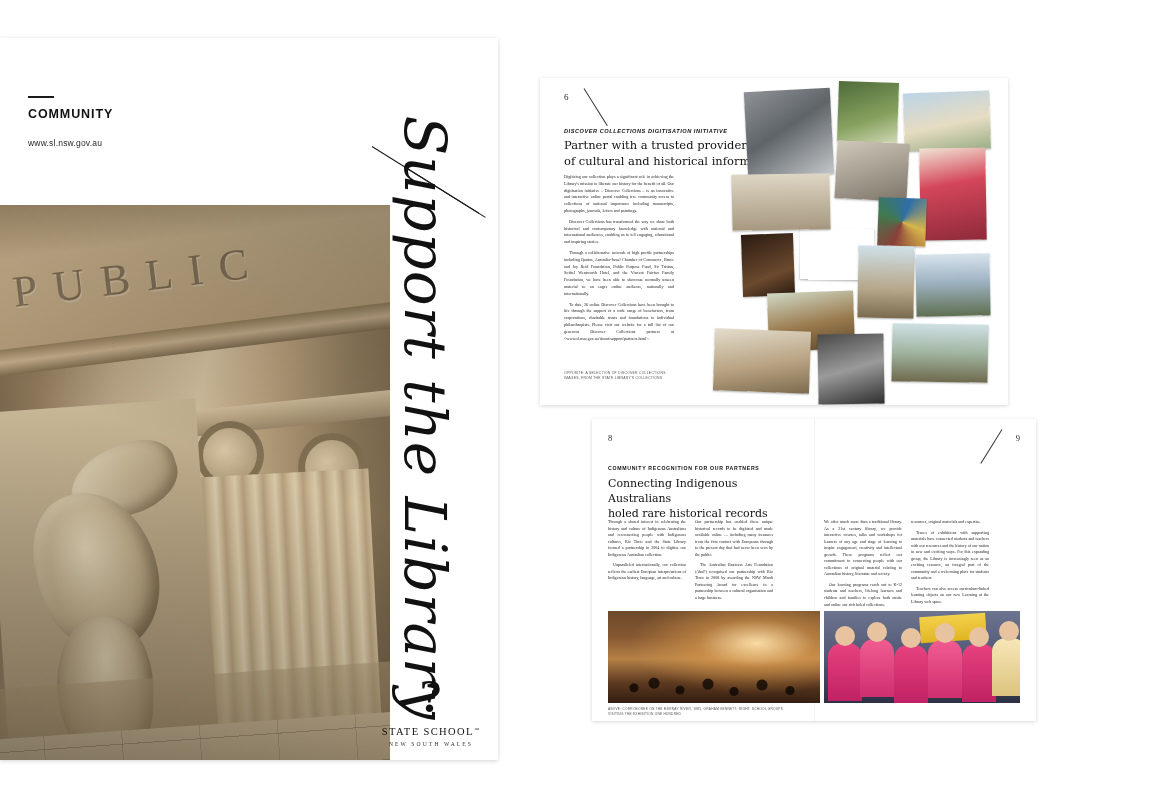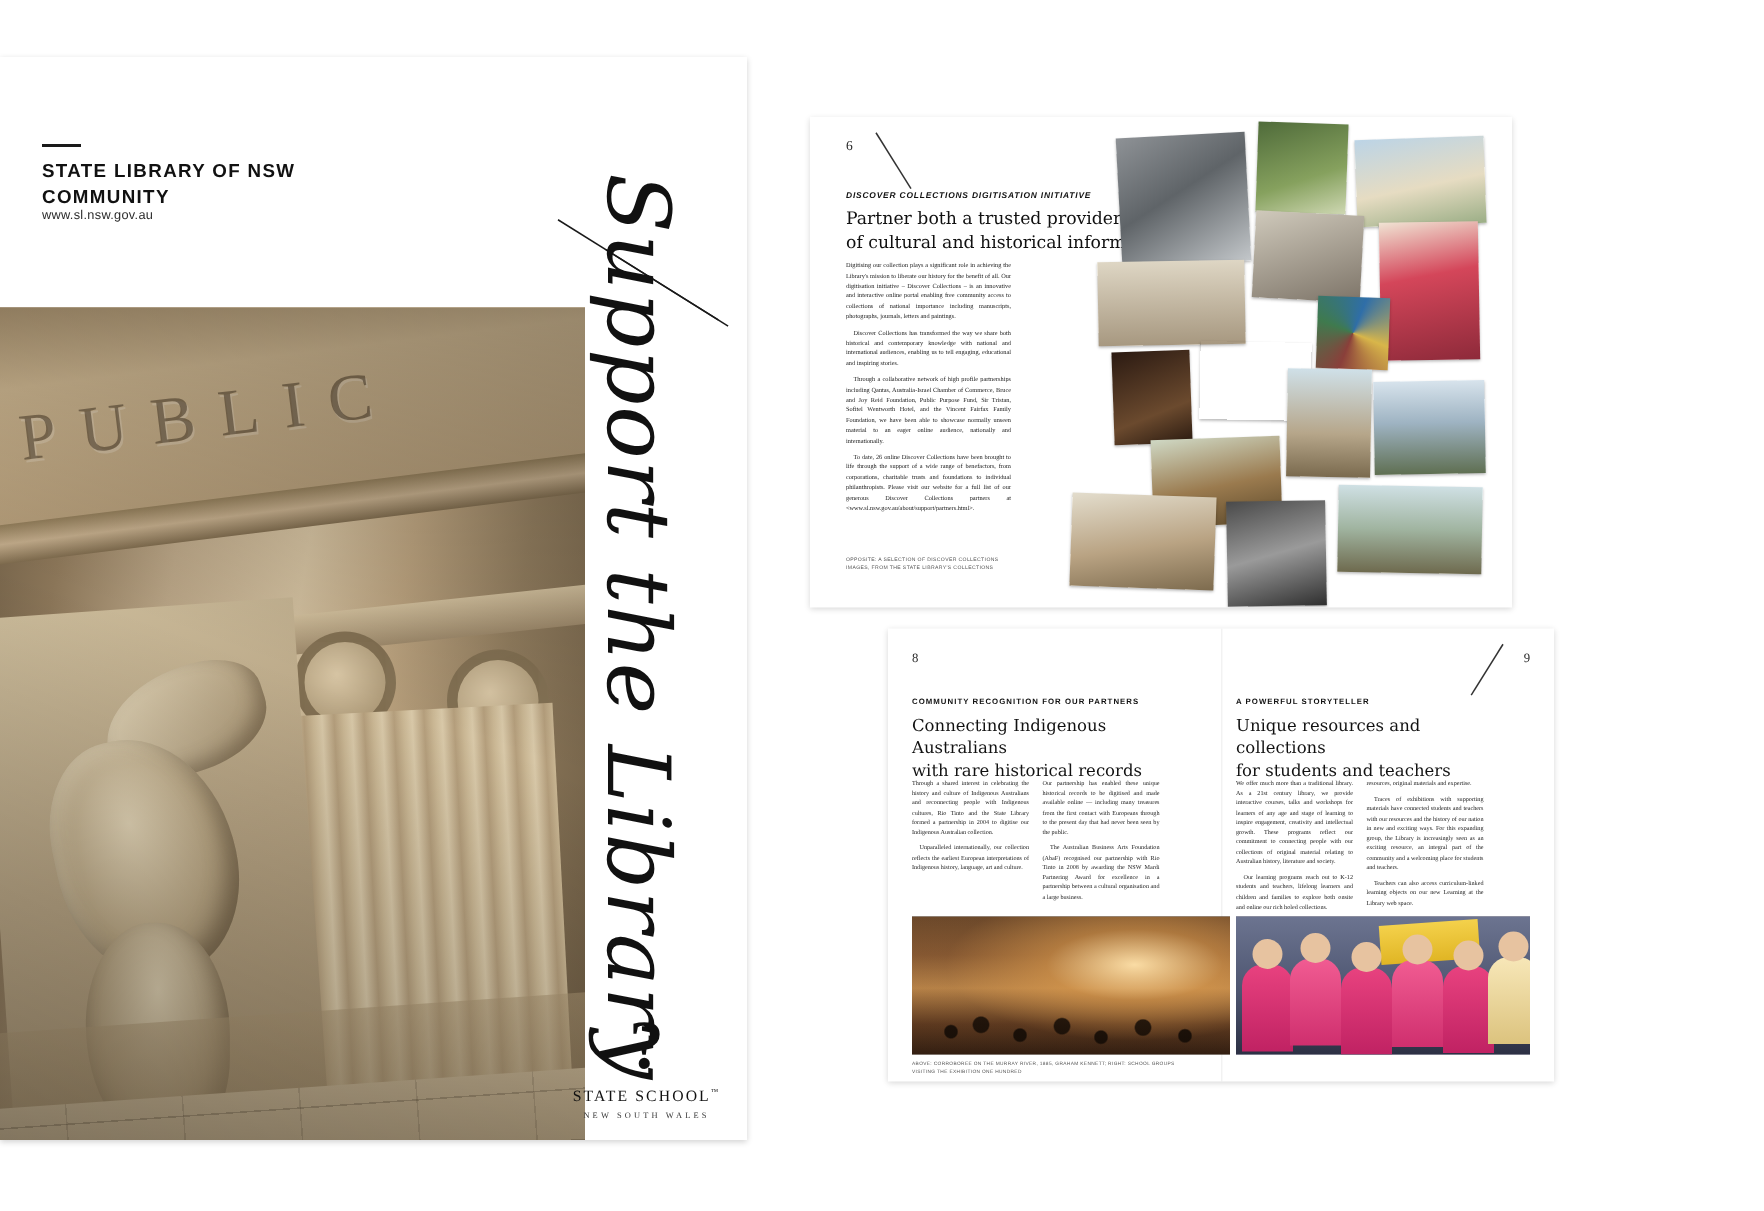--- a/index.html
+++ b/index.html
@@ -456,21 +456,20 @@
     left: 50%; top: 0; width: 1px; height: 100%;
     background: rgba(0,0,0,0.05);
   }
 </style>
 </head>
 <body>
 
 <div class="cover">
   <div class="cover-rule"></div>
   <div class="cover-title">
-    <div>STATE LIBRARY OF NSW</div>
     <div>COMMUNITY</div>
   </div>
   <div class="cover-url">www.sl.nsw.gov.au</div>
 
   <div class="cover-diag1"></div>
   <div class="cover-diag2"></div>
 
   <div class="support-script">
     <span>Support the Library</span>
   </div>
@@ -502,21 +501,21 @@
     <div class="logo-sub">NEW SOUTH WALES</div>
   </div>
 </div>
 
 <div class="spread1">
   <div class="s1-folio">6</div>
   <div class="s1-diag"></div>
 
   <div class="s1-kicker">DISCOVER COLLECTIONS DIGITISATION INITIATIVE</div>
   <div class="s1-head">
-    <div>Partner both a trusted provider</div>
+    <div>Partner with a trusted provider</div>
     <div>of cultural and historical information</div>
   </div>
 
   <div class="s1-body">
     <p>Digitising our collection plays a significant role in achieving the Library's mission to liberate our history for the benefit of all. Our digitisation initiative – Discover Collections – is an innovative and interactive online portal enabling free community access to collections of national importance including manuscripts, photographs, journals, letters and paintings.</p>
     <p>Discover Collections has transformed the way we share both historical and contemporary knowledge with national and international audiences, enabling us to tell engaging, educational and inspiring stories.</p>
     <p>Through a collaborative network of high profile partnerships including Qantas, Australia-Israel Chamber of Commerce, Bruce and Joy Reid Foundation, Public Purpose Fund, Sir Tristan, Sofitel Wentworth Hotel, and the Vincent Fairfax Family Foundation, we have been able to showcase normally unseen material to an eager online audience, nationally and internationally.</p>
     <p>To date, 26 online Discover Collections have been brought to life through the support of a wide range of benefactors, from corporations, charitable trusts and foundations to individual philanthropists. Please visit our website for a full list of our generous Discover Collections partners at &lt;www.sl.nsw.gov.au/about/support/partners.html&gt;.</p>
   </div>
 
@@ -544,41 +543,34 @@
 <div class="spread2">
   <div class="gutter-line"></div>
   <div class="s2-folio-l">8</div>
   <div class="s2-folio-r">9</div>
   <div class="s2-diag"></div>
 
   <div class="s2-col" style="left:16px;">
     <div class="s2-kicker">COMMUNITY RECOGNITION FOR OUR PARTNERS</div>
     <div class="s2-head">
       <div>Connecting Indigenous Australians</div>
-      <div>with rare historical records</div>
+      <div>holed rare historical records</div>
     </div>
   </div>
   <div class="s2-cols" style="left:16px;">
     <div class="c">
       <p>Through a shared interest in celebrating the history and culture of Indigenous Australians and reconnecting people with Indigenous cultures, Rio Tinto and the State Library formed a partnership in 2004 to digitise our Indigenous Australian collection.</p>
       <p>Unparalleled internationally, our collection reflects the earliest European interpretations of Indigenous history, language, art and culture.</p>
     </div>
     <div class="c">
       <p>Our partnership has enabled these unique historical records to be digitised and made available online — including many treasures from the first contact with Europeans through to the present day that had never been seen by the public.</p>
       <p>The Australian Business Arts Foundation (AbaF) recognised our partnership with Rio Tinto in 2008 by awarding the NSW Mardi Partnering Award for excellence in a partnership between a cultural organisation and a large business.</p>
     </div>
   </div>
 
-  <div class="s2-col" style="left:232px;">
-    <div class="s2-kicker">A POWERFUL STORYTELLER</div>
-    <div class="s2-head">
-      <div>Unique resources and collections</div>
-      <div>for students and teachers</div>
-    </div>
-  </div>
   <div class="s2-cols" style="left:232px;">
     <div class="c">
       <p>We offer much more than a traditional library. As a 21st century library, we provide interactive courses, talks and workshops for learners of any age and stage of learning to inspire engagement, creativity and intellectual growth. These programs reflect our commitment to connecting people with our collections of original material relating to Australian history, literature and society.</p>
       <p>Our learning programs reach out to K-12 students and teachers, lifelong learners and children and families to explore both onsite and online our rich holed collections.</p>
     </div>
     <div class="c">
       <p>resources, original materials and expertise.</p>
       <p>Traces of exhibitions with supporting materials have connected students and teachers with our resources and the history of our nation in new and exciting ways. For this expanding group, the Library is increasingly seen as an exciting resource, an integral part of the community and a welcoming place for students and teachers.</p>
       <p>Teachers can also access curriculum-linked learning objects on our new Learning at the Library web space.</p>
     </div>

